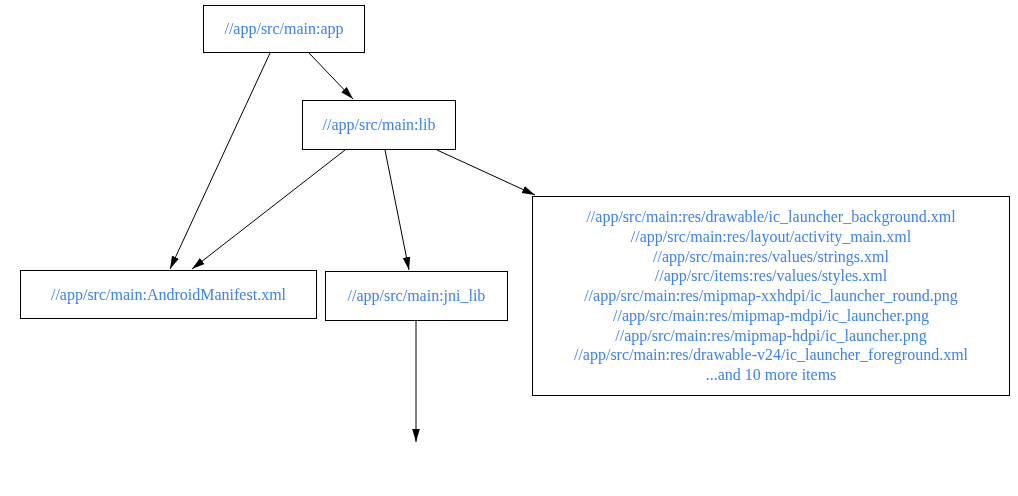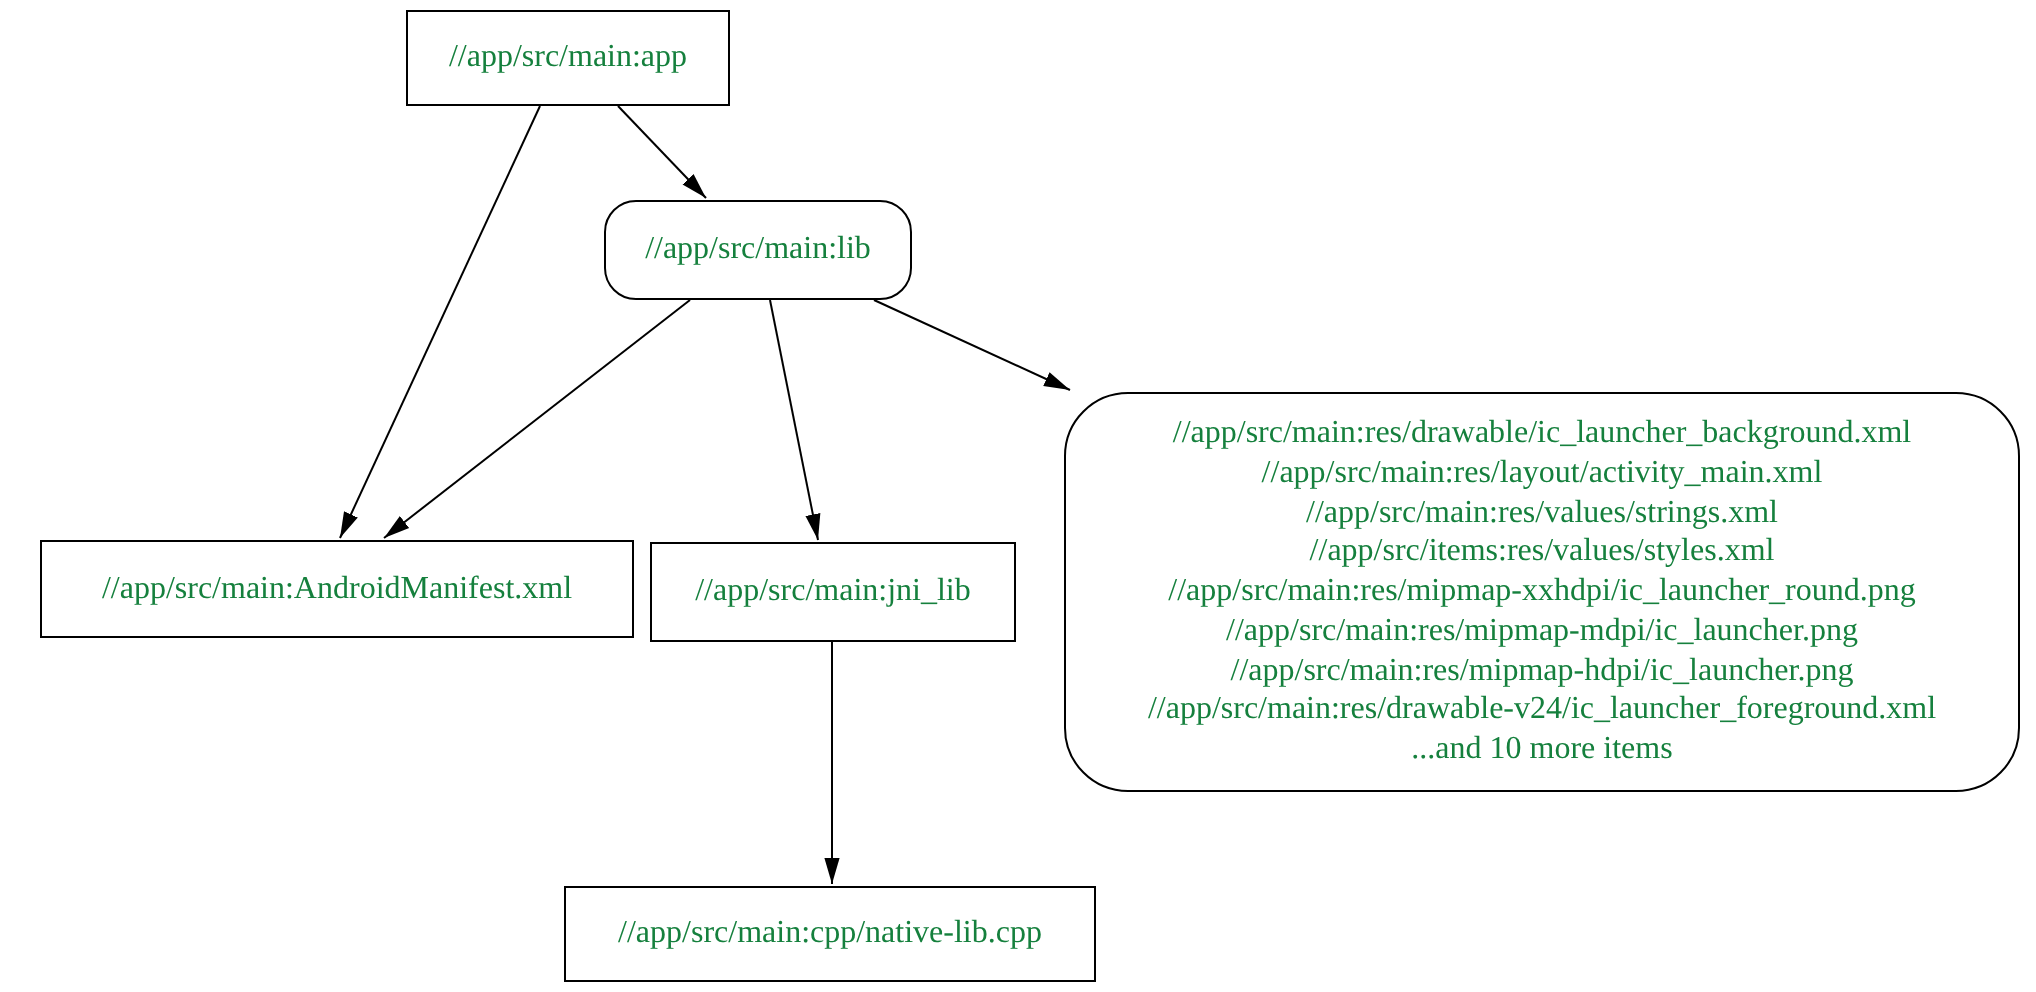--- a/index.html
+++ b/index.html
@@ -9,21 +9,21 @@
     width: 1018px;
     height: 496px;
     overflow: hidden;
   }
   .canvas {
     position: relative;
     width: 1018px;
     height: 496px;
     background: #ffffff;
     font-family: "Liberation Serif", "DejaVu Serif", serif;
-    color: #15803d;
+    color: #3b82f6;
   }
   .edges-layer {
     position: absolute;
     left: 0;
     top: 0;
     width: 1018px;
     height: 496px;
     pointer-events: none;
   }
   .node {
@@ -33,24 +33,24 @@
     background: #ffffff;
     display: flex;
     align-items: center;
     justify-content: center;
     text-align: center;
     font-size: 16px;
     line-height: 19.8px;
     white-space: nowrap;
   }
   .node-app            { left: 203px; top: 5px;   width: 162px; height: 48px; }
-  .node-lib            { left: 302px; top: 100px; width: 154px; height: 50px; border-radius: 16px; }
+  .node-lib            { left: 302px; top: 100px; width: 154px; height: 50px; }
   .node-manifest       { left: 20px;   top: 270px; width: 297px; height: 49px; }
   .node-jni-lib        { left: 325px; top: 271px; width: 183px; height: 50px; text-align: center; }
-  .node-res            { left: 532px; top: 196px; width: 478px; height: 200px; border-radius: 32px; }
+  .node-res            { left: 532px; top: 196px; width: 478px; height: 200px; }
   .node-native-lib     { left: 282px; top: 443px; width: 266px; height: 48px; }
   .res-lines { display: block; }
   .res-line  { display: block; }
 </style>
 </head>
 <body>
 
 <div class="canvas">
 
   <svg class="edges-layer" width="1018" height="496" viewBox="0 0 1018 496" xmlns="http://www.w3.org/2000/svg">
@@ -90,17 +90,14 @@
       <span class="res-line">//app/src/main:res/values/strings.xml</span>
       <span class="res-line">//app/src/items:res/values/styles.xml</span>
       <span class="res-line">//app/src/main:res/mipmap-xxhdpi/ic_launcher_round.png</span>
       <span class="res-line">//app/src/main:res/mipmap-mdpi/ic_launcher.png</span>
       <span class="res-line">//app/src/main:res/mipmap-hdpi/ic_launcher.png</span>
       <span class="res-line">//app/src/main:res/drawable-v24/ic_launcher_foreground.xml</span>
       <span class="res-line">...and 10 more items</span>
     </span>
   </div>
 
-  <div class="node node-native-lib">
-    <span>//app/src/main:cpp/native-lib.cpp</span>
-  </div>
 
 </div>
 
 </body></html>

